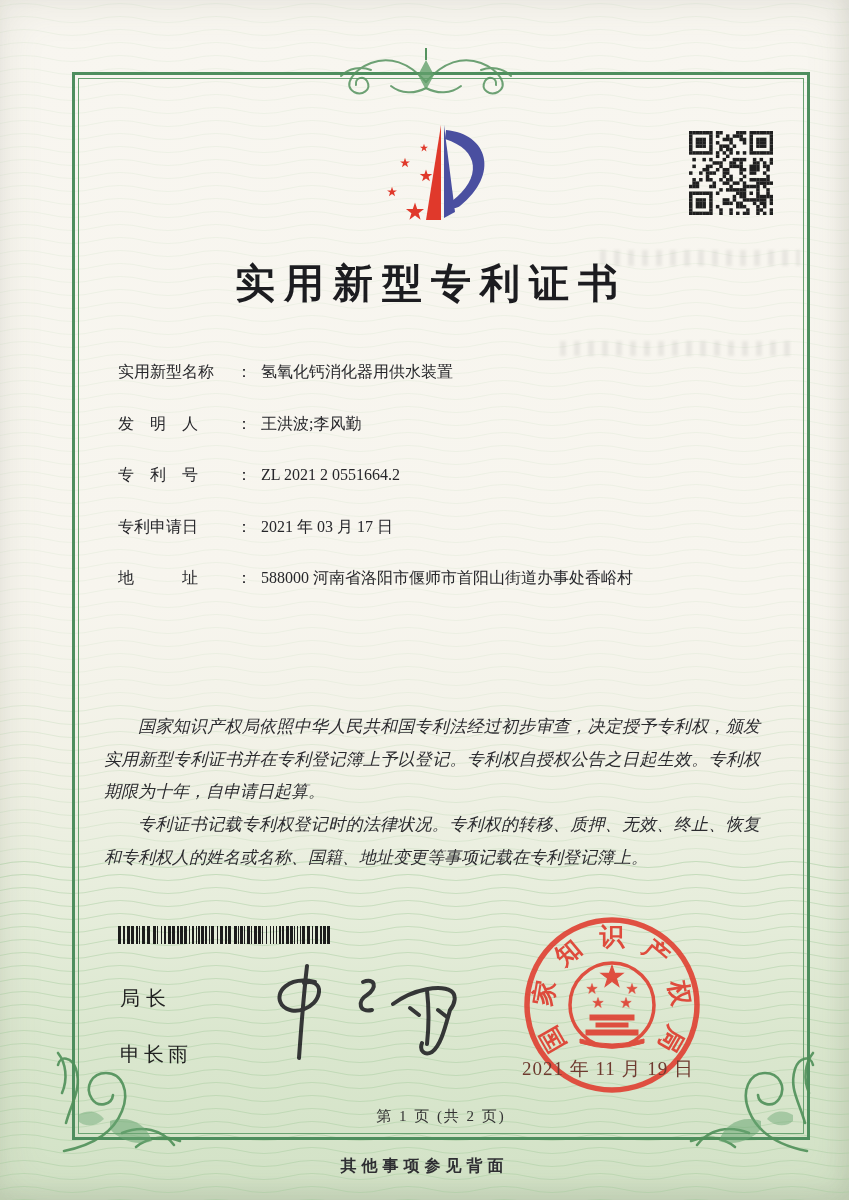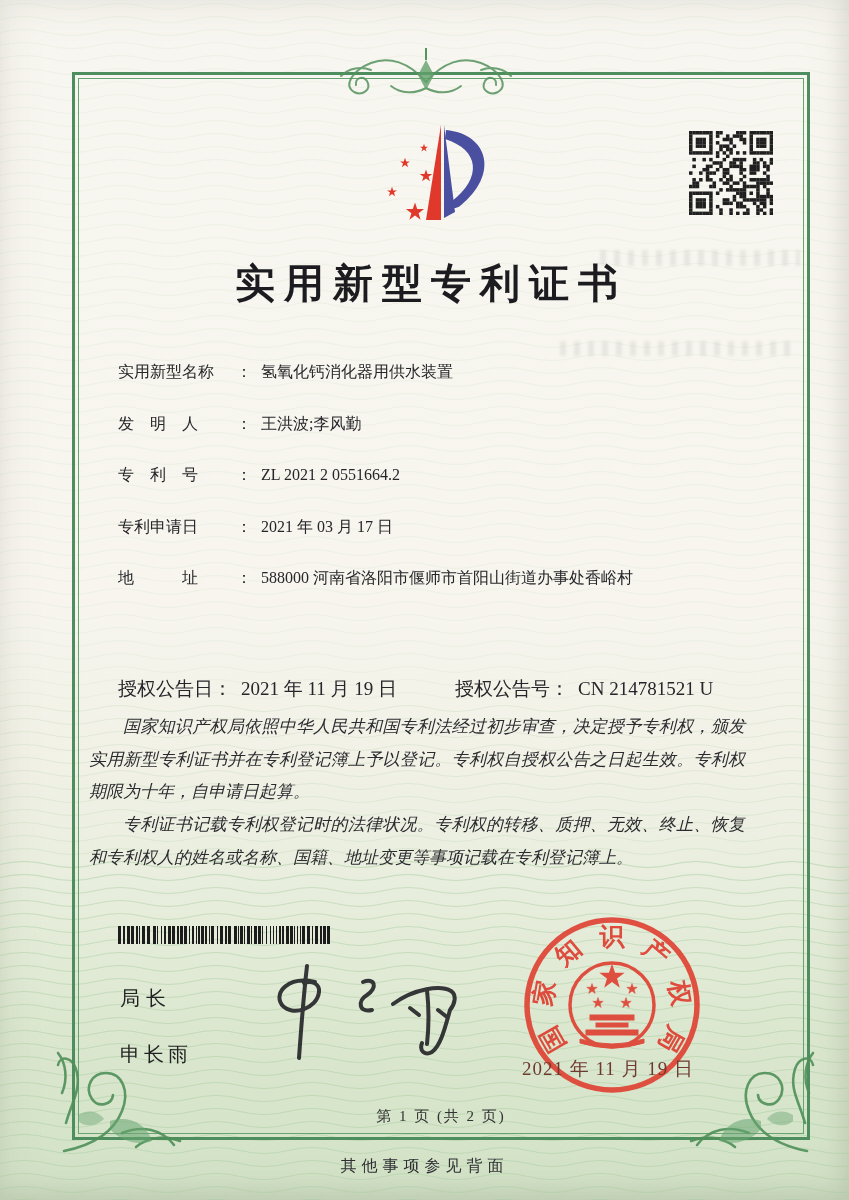--- a/index.html
+++ b/index.html
@@ -30,33 +30,33 @@
   .title{left:72px;top:256px;width:718px;text-align:center;font-size:40px;
          letter-spacing:9px;font-weight:600;color:#1c1c20;}
 
   .fields{left:118px;top:362px;width:640px;}
   .frow{height:25px;margin-bottom:26.5px;font-size:16px;white-space:nowrap;}
   .flabel{display:inline-block;min-width:118px;}
   .fcolon{display:inline-block;margin-right:9px;}
   .grant{left:118px;top:676px;width:640px;font-size:19px;white-space:nowrap;}
   .grant .right{position:absolute;left:337px;top:0;}
 
-  .paras{left:89px;top:711px;width:656px;font-size:17px;line-height:1.92;
+  .paras{left:104px;top:711px;width:656px;font-size:17px;line-height:1.92;
          font-style:italic;text-align:justify;color:#2b2b2f;}
   .paras p{margin:0;text-indent:2em;}
 
   .barcode{left:118px;top:926px;}
   .director{left:120px;top:985px;font-size:20px;letter-spacing:6px;color:#222;}
   .director-name{left:120px;top:1041px;font-size:20px;letter-spacing:4px;color:#222;}
   .signature{left:243px;top:958px;}
   .seal{left:518px;top:911px;}
   .seal-date{left:522px;top:1056px;font-size:19px;letter-spacing:1px;color:#6e3a2f;z-index:4;}
 
   .page-info{left:72px;top:1107px;width:738px;text-align:center;font-size:15px;letter-spacing:2px;color:#333;}
-  .back-note{left:0;top:1156px;width:849px;text-align:center;font-size:16px;letter-spacing:5px;color:#2e2e32;}
+  .back-note{left:0;top:1156px;width:849px;text-align:center;font-size:16px;letter-spacing:5px;color:#2e2e32;font-weight:bold;}
 
   .ghost{position:absolute;z-index:2;opacity:.09;filter:blur(1.5px);
          background:repeating-linear-gradient(90deg,#555 0 6px,transparent 6px 14px);}
   .g1{left:600px;top:250px;width:200px;height:16px;}
   .g2{left:560px;top:341px;width:235px;height:15px;}
 </style>
 </head>
 <body>
 
 <div class="page">
@@ -434,24 +434,20 @@
   <div class="abs title">实用新型专利证书</div>
 
   <div class="abs fields" id="fields">
       <div class="frow"><span class="flabel">实用新型名称</span><span class="fcolon">：</span><span>氢氧化钙消化器用供水装置</span></div>
       <div class="frow"><span class="flabel">发　明　人</span><span class="fcolon">：</span><span>王洪波;李风勤</span></div>
       <div class="frow"><span class="flabel">专　利　号</span><span class="fcolon">：</span><span>ZL 2021 2 0551664.2</span></div>
       <div class="frow"><span class="flabel">专利申请日</span><span class="fcolon">：</span><span>2021 年 03 月 17 日</span></div>
       <div class="frow"><span class="flabel">地　　　址</span><span class="fcolon">：</span><span>588000 河南省洛阳市偃师市首阳山街道办事处香峪村</span></div>
     </div>
 
-  <div class="abs grant">
-    <span><span>授权公告日</span><span class="fcolon">：</span><span>2021 年 11 月 19 日</span></span>
-    <span class="right"><span>授权公告号</span><span class="fcolon">：</span><span>CN 214781521 U</span></span>
-  </div>
 
   <div class="abs paras" id="paras">
       <p>国家知识产权局依照中华人民共和国专利法经过初步审查，决定授予专利权，颁发实用新型专利证书并在专利登记簿上予以登记。专利权自授权公告之日起生效。专利权期限为十年，自申请日起算。</p>
       <p>专利证书记载专利权登记时的法律状况。专利权的转移、质押、无效、终止、恢复和专利权人的姓名或名称、国籍、地址变更等事项记载在专利登记簿上。</p>
     </div>
 
   <svg class="abs barcode" width="216" height="18" id="bc-svg">
       <rect x="0" y="0" width="3" height="18" fill="#1c1c1c"></rect>
       <rect x="5" y="0" width="2" height="18" fill="#1c1c1c"></rect>
       <rect x="9" y="0" width="3" height="18" fill="#1c1c1c"></rect>

